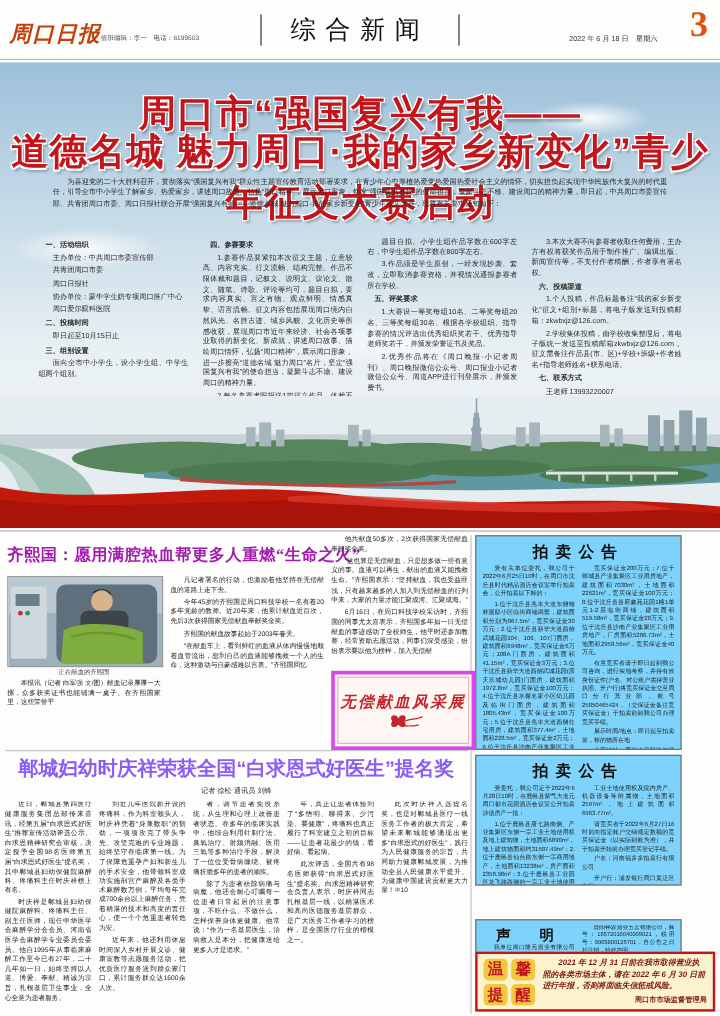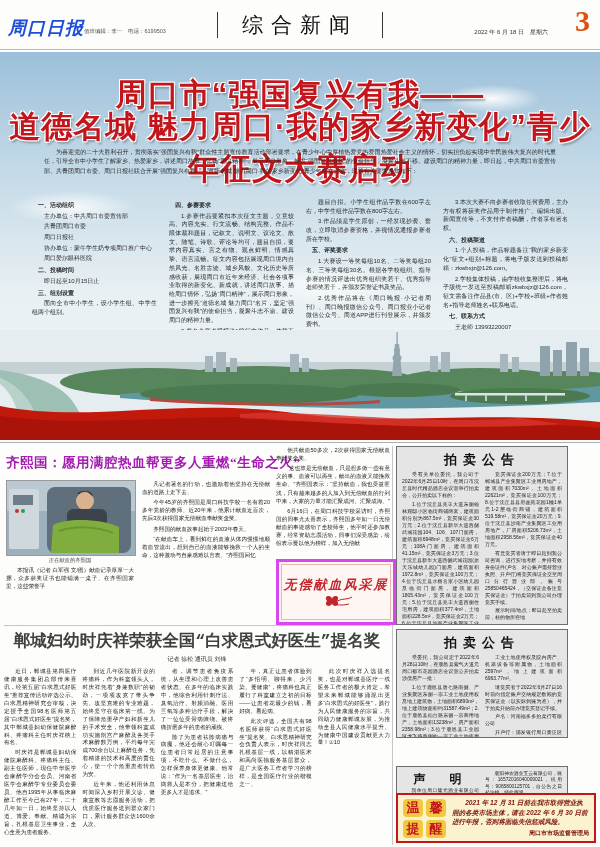--- a/index.html
+++ b/index.html
@@ -1,21 +1,21 @@
 <!DOCTYPE html>
 <html><head>
 <meta charset="utf-8">
 <style>
   html,body{margin:0;padding:0;background:#e8e8e4;}
   .page{position:relative;width:600px;height:847px;background:#fdfdfb;overflow:hidden;
         font-family:"Liberation Sans","DejaVu Sans",sans-serif;color:#222;}
   
   .hdr{position:absolute;top:0;left:0;width:600px;height:50px;}
   .logo{position:absolute;left:8px;top:16px;font-family:Liberation Sans, sans-serif;
-        font-style:italic;font-weight:bold;font-size:18px;color:#1d4ed8;letter-spacing:1px;}
+        font-style:italic;font-weight:bold;font-size:18px;color:#c2410c;letter-spacing:1px;}
   .edition{position:absolute;left:84px;top:28px;font-size:5.5px;color:#555;}
   .secwrap{position:absolute;left:0;right:0;top:11px;display:flex;justify-content:center;align-items:center;gap:24px;}
   .secbar{width:1px;height:26px;background:#333;}
   .sectitle{font-family:"Liberation Serif","DejaVu Serif",serif;font-size:21px;color:#111;letter-spacing:8px;}
   .hdate{position:absolute;right:52px;top:28px;font-size:6px;color:#333;}
   .pageno{position:absolute;right:10px;top:4px;font-size:30px;font-weight:bold;color:#e1500f;
           font-family:"Liberation Serif","DejaVu Serif",serif;}
   .hdr-rule{position:absolute;top:49px;left:0;width:600px;height:1px;background:#b9bcbf;}
   
   .feature{position:absolute;top:52px;left:0;width:600px;height:388px;overflow:hidden;
@@ -53,26 +53,26 @@
   .d-col3{position:absolute;left:272px;top:0px;width:114px;height:110px;font-size:5.6px;line-height:1.45;
           text-align:justify;overflow:hidden;}
   .banner{position:absolute;left:272px;top:113px;width:114px;height:60px;border:3px solid #d946ef;
           background:#fdf6f2;box-shadow:inset 0 0 0 2px #fdf6f2, inset 0 0 0 3px #e7b7b1;
           display:flex;flex-direction:column;align-items:center;justify-content:center;}
   .banner-text{font-family:"Liberation Serif","DejaVu Serif",serif;font-style:italic;font-weight:bold;
                font-size:13px;color:#c2252b;letter-spacing:2px;}
   
   .doctor{position:absolute;left:4px;top:628px;width:386px;height:217px;}
   .doc-headline{position:absolute;top:2px;left:0;width:386px;text-align:center;font-size:16.5px;font-weight:bold;
-                color:#404040;font-family:Liberation Mono, monospace;white-space:nowrap;}
+                color:#8b5cf6;font-family:Liberation Sans, sans-serif;white-space:nowrap;}
   .doc-byline{position:absolute;top:27px;left:0;width:386px;text-align:center;font-size:6px;color:#333;}
   .doc-cols{position:absolute;top:40px;left:0;width:386px;height:174px;display:flex;gap:6px;overflow:hidden;}
   .doc-col{flex:1 1 0;font-size:5.6px;line-height:1.42;text-align:justify;overflow:hidden;}
   
-  .rbox{position:absolute;left:396px;width:172px;border:1px solid #6e6e6e;background:#e5e5e5;
+  .rbox{position:absolute;left:396px;width:172px;border:1px solid #6e6e6e;background:#7dd3fc;
         padding:4px 5px;box-sizing:border-box;overflow:hidden;}
   .rbox-title{text-align:center;font-family:"Liberation Serif","DejaVu Serif",serif;font-weight:bold;
               font-size:13px;letter-spacing:6px;color:#111;margin-bottom:2px;}
   .rbox-cols{display:flex;gap:6px;overflow:hidden;}
   .rbox-col{flex:1 1 0;font-size:5px;line-height:1.4;text-align:justify;overflow:hidden;}
   .rbox-col .p{margin-bottom:1.5px;}
   .auction1{top:446px;height:179px;}
   .auction2{top:629px;height:109px;}
   .statement{top:742px;height:47px;margin-top:24px;}
   .statement .rbox-title{font-size:12px;margin-bottom:1px;}

